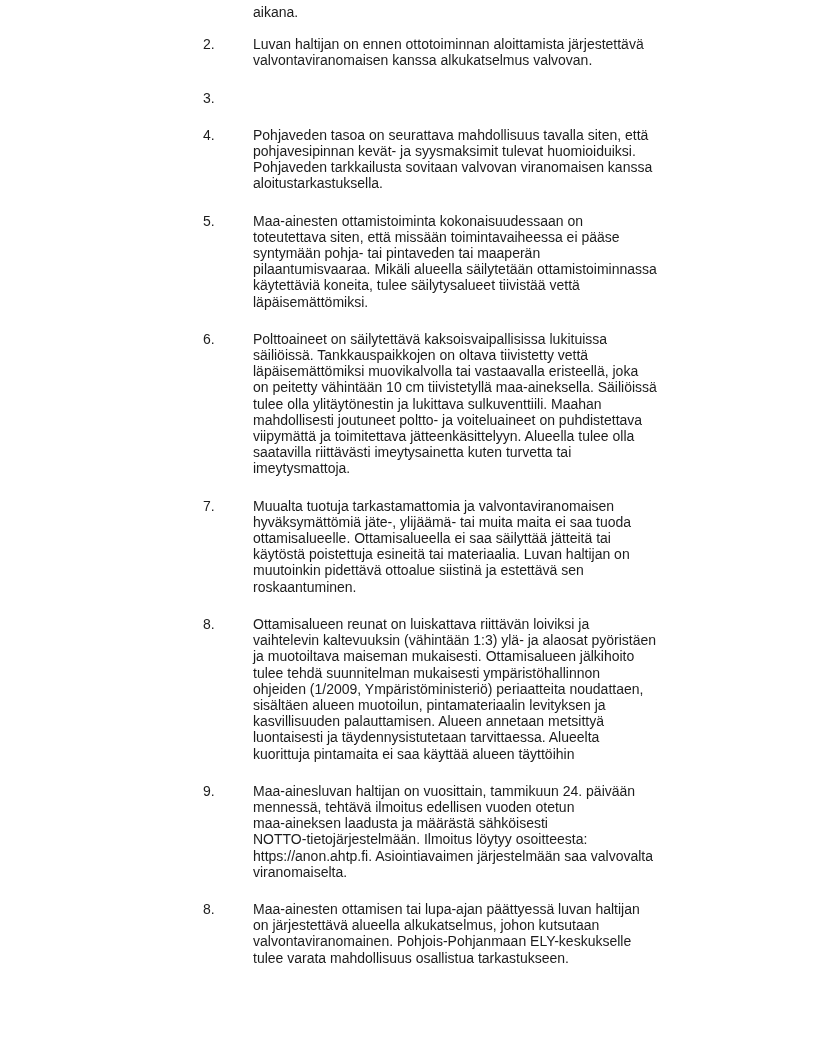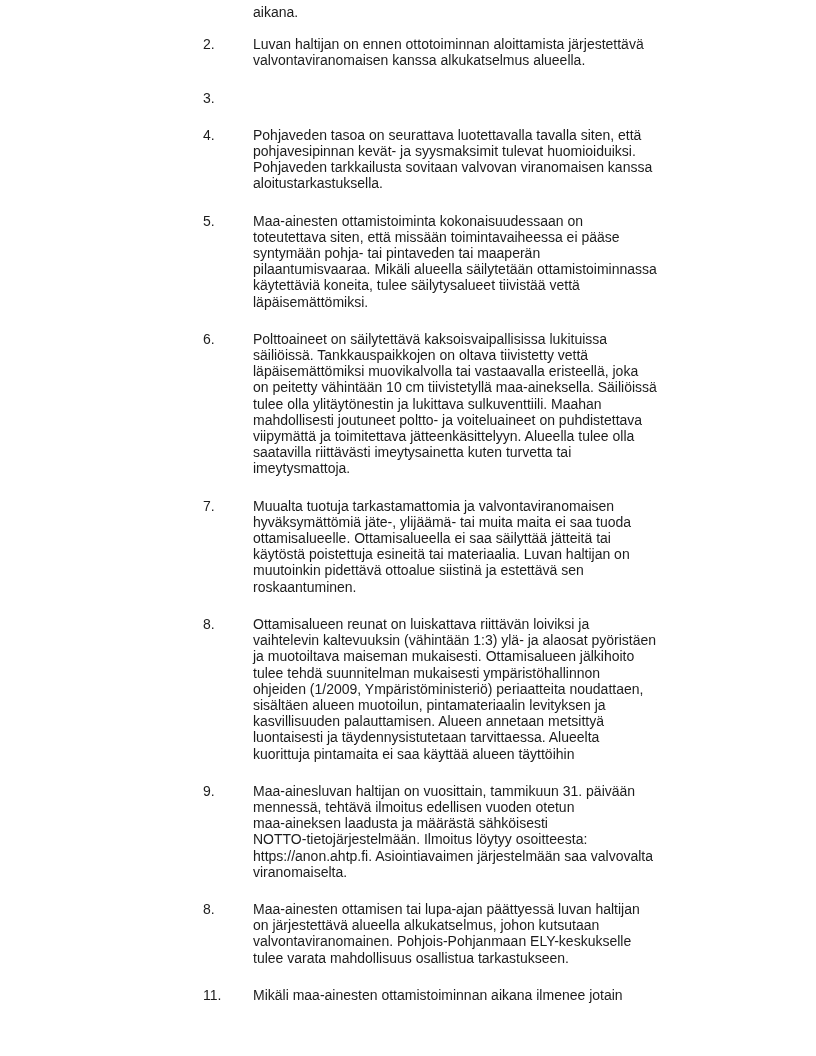--- a/index.html
+++ b/index.html
@@ -46,30 +46,30 @@
 <body>
 
 <div class="page">
   <div class="content">
 
     <div class="continuation">aikana.</div>
 
     <div class="cond-item">
       <div class="num">2.</div>
       <div class="txt">Luvan haltijan on ennen ottotoiminnan aloittamista järjestettävä
-valvontaviranomaisen kanssa alkukatselmus alueella.</div>
+valvontaviranomaisen kanssa alkukatselmus valvovan.</div>
     </div>
 
     <div class="cond-item">
       <div class="num">3.</div>
     </div>
 
     <div class="cond-item">
       <div class="num">4.</div>
-      <div class="txt">Pohjaveden tasoa on seurattava luotettavalla tavalla siten, että
+      <div class="txt">Pohjaveden tasoa on seurattava mahdollisuus tavalla siten, että
 pohjavesipinnan kevät- ja syysmaksimit tulevat huomioiduiksi.
 Pohjaveden tarkkailusta sovitaan valvovan viranomaisen kanssa
 aloitustarkastuksella.</div>
     </div>
 
     <div class="cond-item">
       <div class="num">5.</div>
       <div class="txt">Maa-ainesten ottamistoiminta kokonaisuudessaan on
 toteutettava siten, että missään toimintavaiheessa ei pääse
 syntymään pohja- tai pintaveden tai maaperän
@@ -109,35 +109,31 @@
 tulee tehdä suunnitelman mukaisesti ympäristöhallinnon
 ohjeiden (1/2009, Ympäristöministeriö) periaatteita noudattaen,
 sisältäen alueen muotoilun, pintamateriaalin levityksen ja
 kasvillisuuden palauttamisen. Alueen annetaan metsittyä
 luontaisesti ja täydennysistutetaan tarvittaessa. Alueelta
 kuorittuja pintamaita ei saa käyttää alueen täyttöihin</div>
     </div>
 
     <div class="cond-item">
       <div class="num">9.</div>
-      <div class="txt">Maa-ainesluvan haltijan on vuosittain, tammikuun 31. päivään
+      <div class="txt">Maa-ainesluvan haltijan on vuosittain, tammikuun 24. päivään
 mennessä, tehtävä ilmoitus edellisen vuoden otetun
 maa-aineksen laadusta ja määrästä sähköisesti
 NOTTO-tietojärjestelmään. Ilmoitus löytyy osoitteesta:
 https://anon.ahtp.fi. Asiointiavaimen järjestelmään saa valvovalta
 viranomaiselta.</div>
     </div>
 
     <div class="cond-item">
       <div class="num">8.</div>
       <div class="txt">Maa-ainesten ottamisen tai lupa-ajan päättyessä luvan haltijan
 on järjestettävä alueella alkukatselmus, johon kutsutaan
 valvontaviranomainen. Pohjois-Pohjanmaan ELY-keskukselle
 tulee varata mahdollisuus osallistua tarkastukseen.</div>
     </div>
 
-    <div class="cond-item">
-      <div class="num">11.</div>
-      <div class="txt">Mikäli maa-ainesten ottamistoiminnan aikana ilmenee jotain</div>
-    </div>
 
   </div>
 </div>
 
 </body></html>

